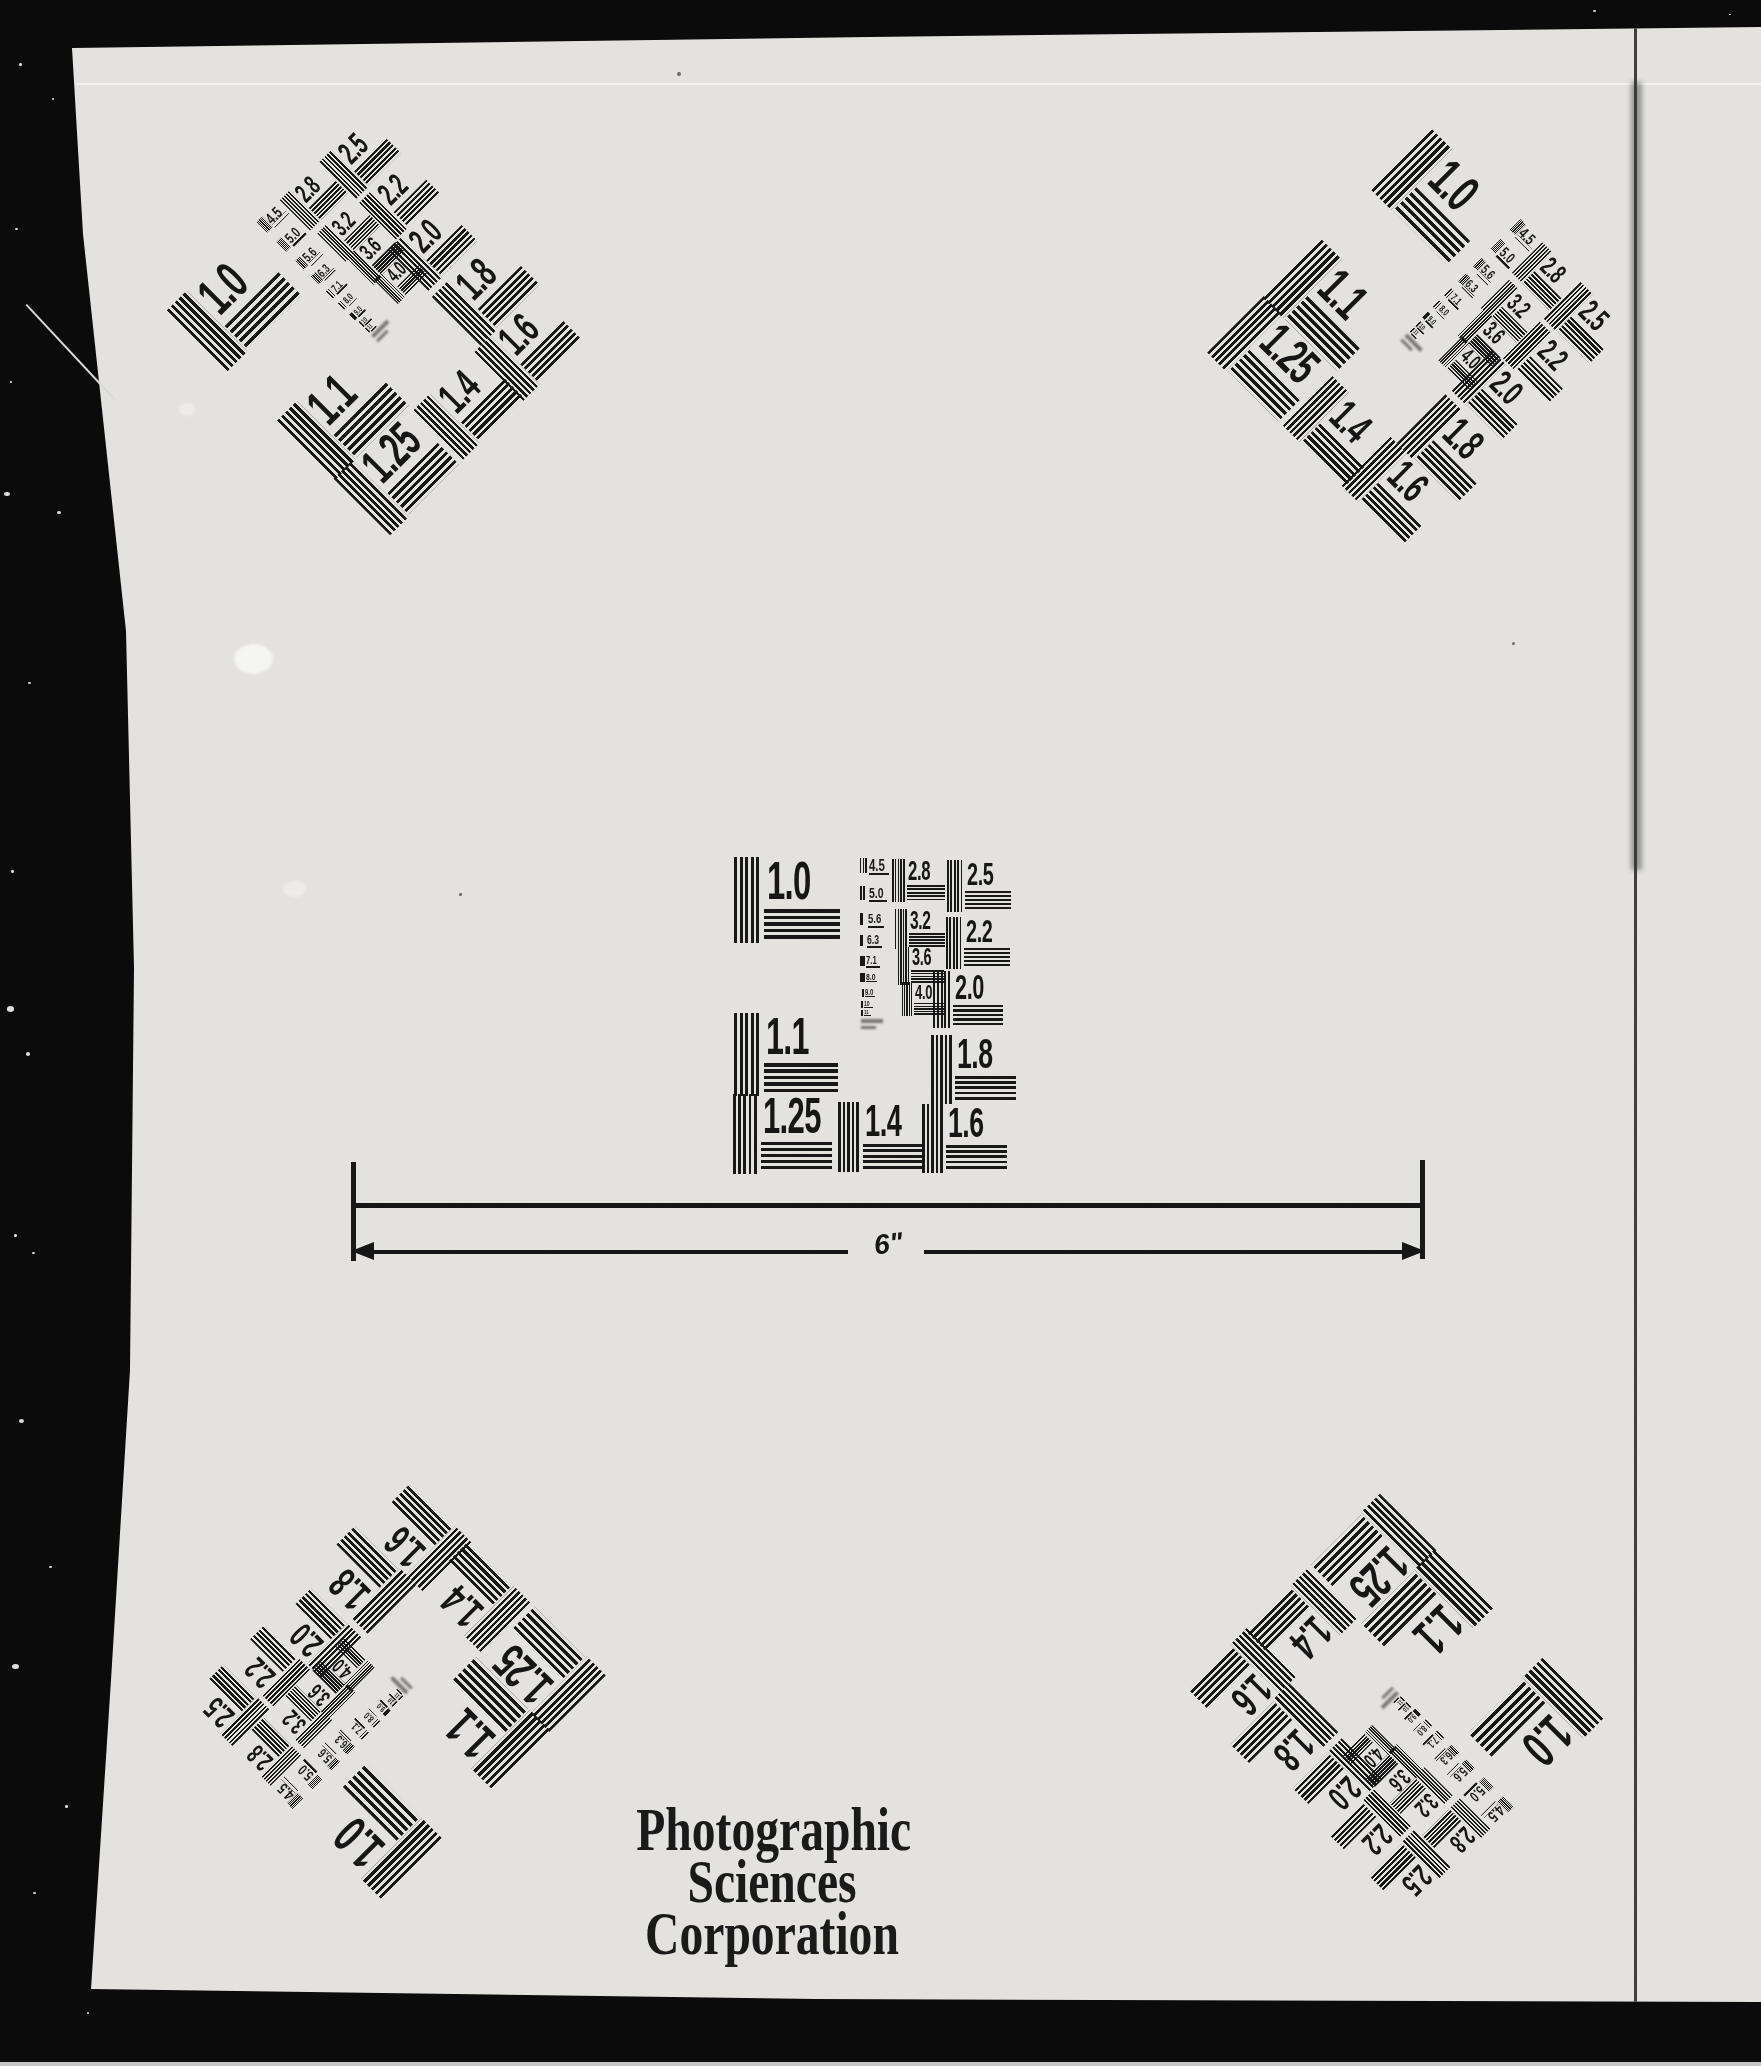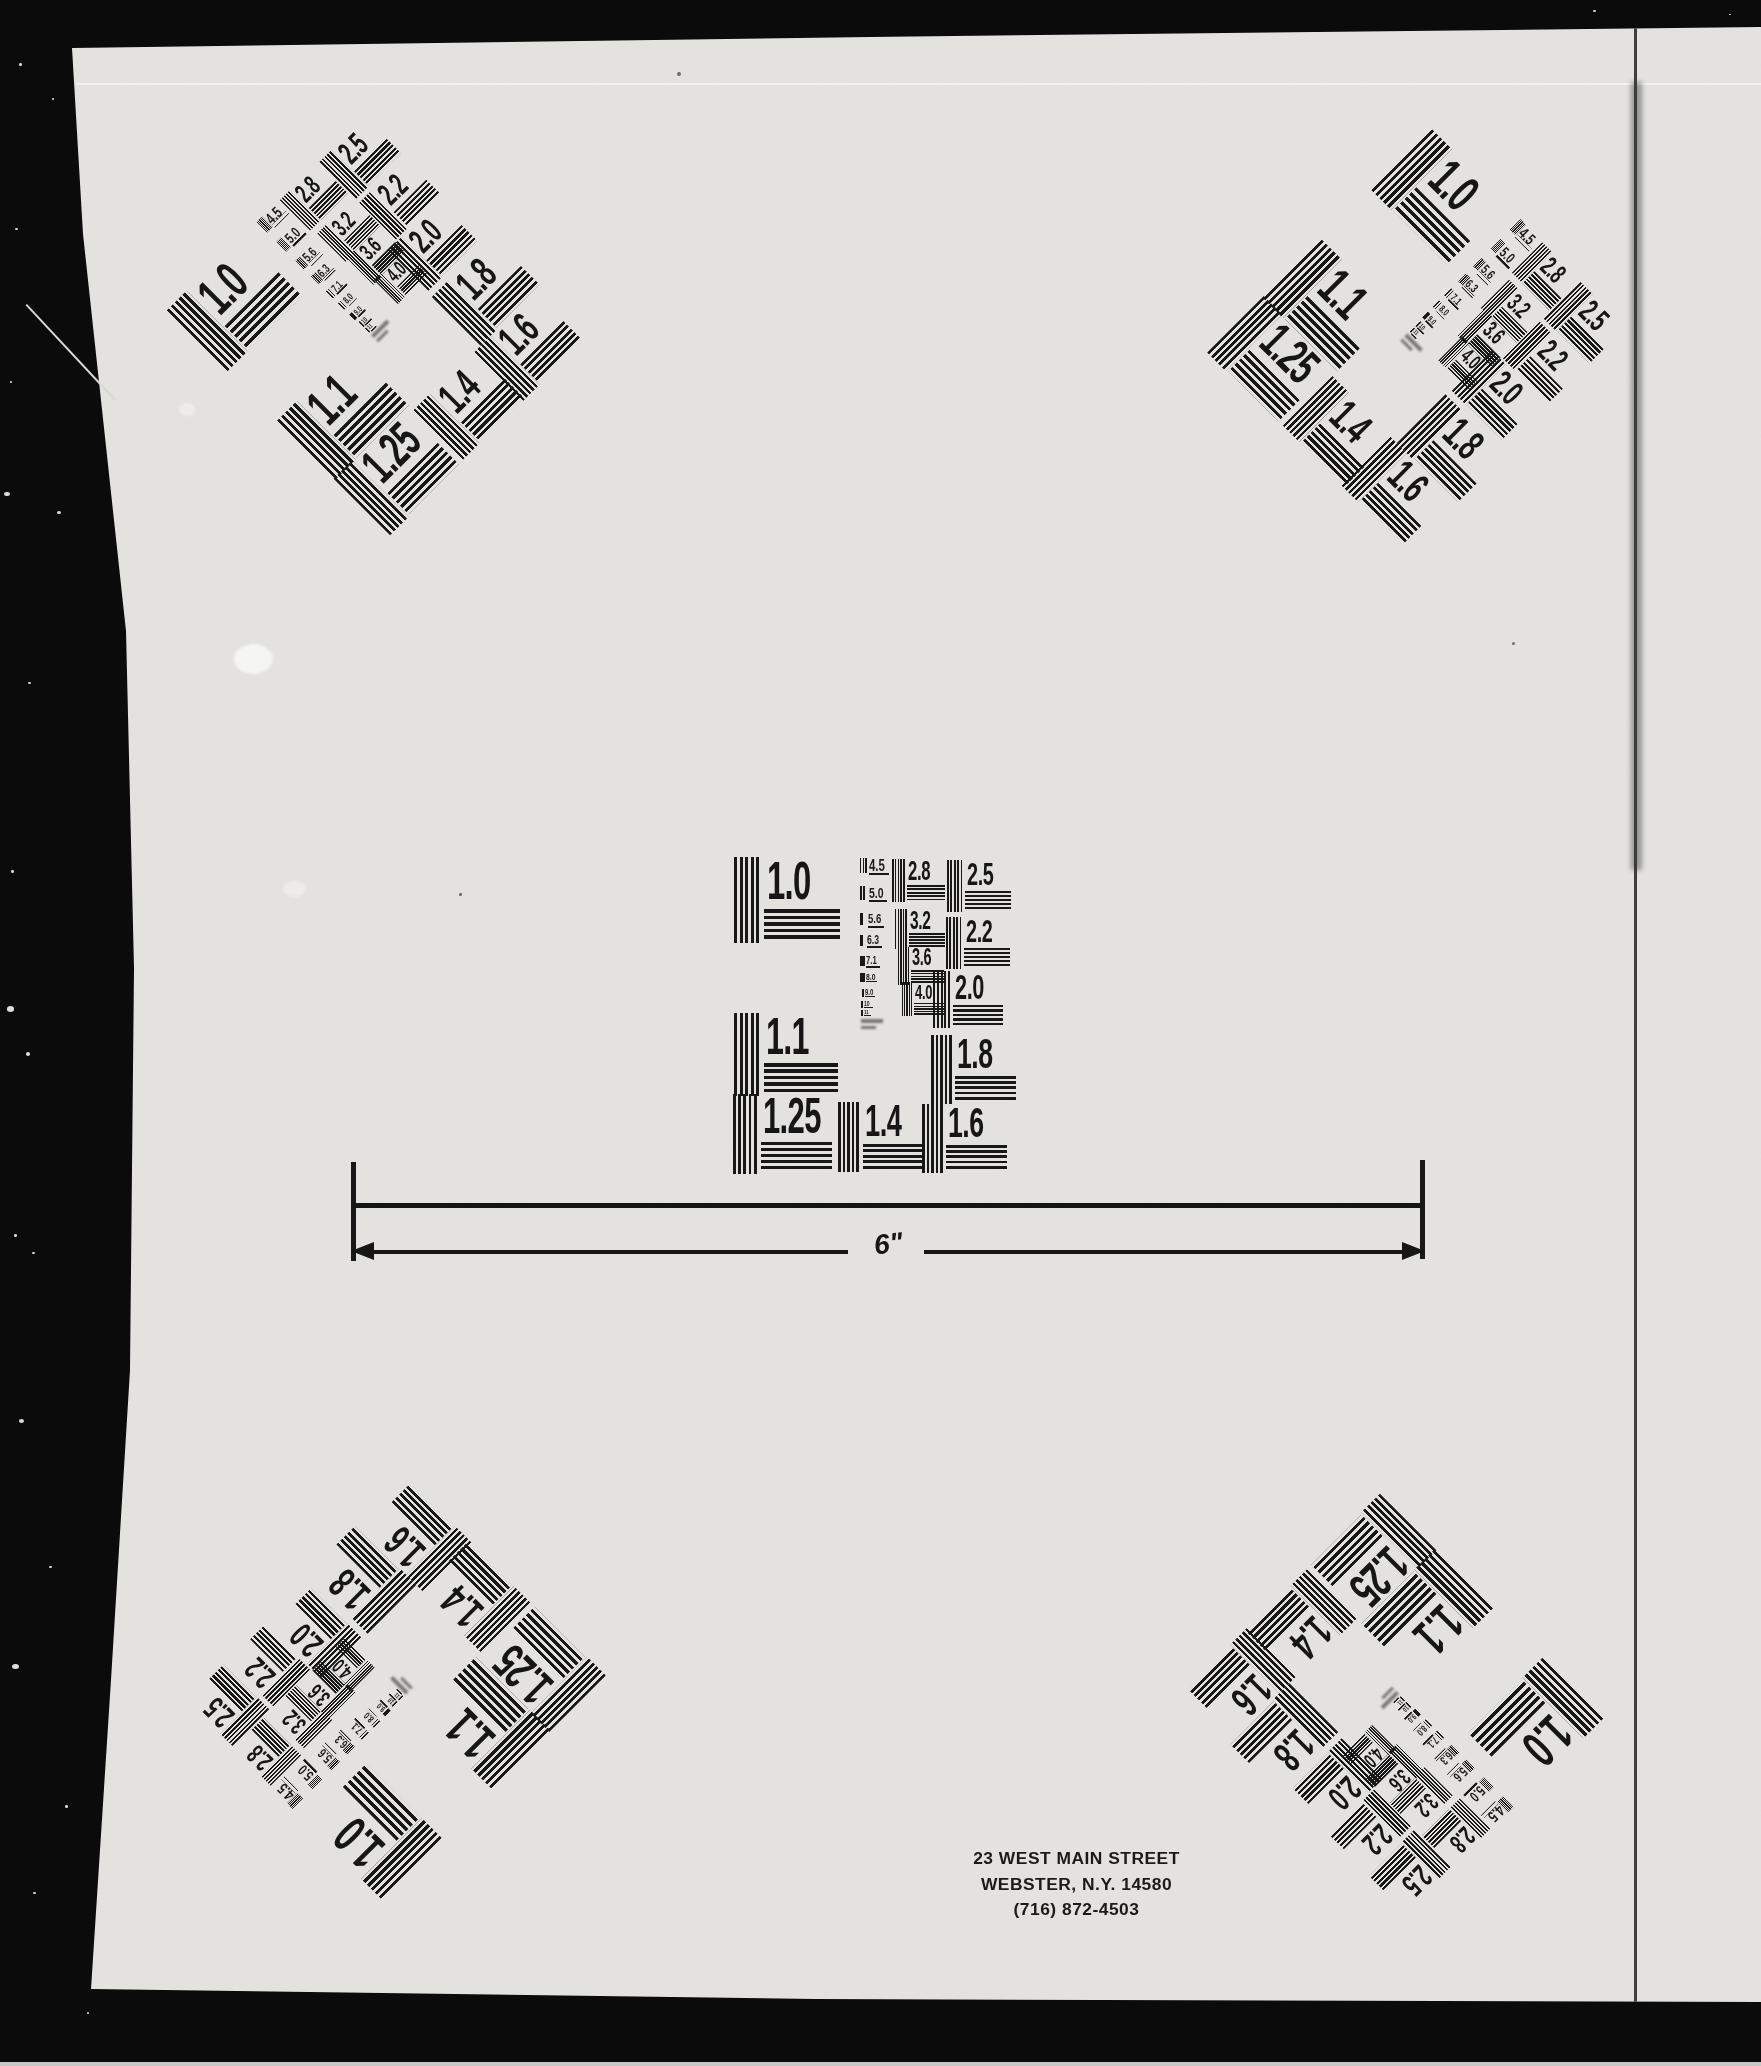--- a/index.html
+++ b/index.html
@@ -77,26 +77,26 @@
       <div class="ruler-tick" style="left:351px;top:1162px;height:99px;"></div>
       <div class="ruler-tick" style="left:1420px;top:1160px;height:99px;"></div>
       <div class="ruler-line" style="left:353px;top:1203px;width:1069px;height:5.4px;"></div>
       <div class="arrow-seg" style="left:365px;top:1250px;width:483px;"></div>
       <div class="arrow-seg" style="left:924px;top:1250px;width:485px;"></div>
       <div class="arrow-head" style="left:351px;top:1242px;border-top:9.2px solid transparent;border-bottom:9.2px solid transparent;border-right:23px solid #161616;"></div>
       <div class="arrow-head" style="left:1402px;top:1242px;border-top:9.2px solid transparent;border-bottom:9.2px solid transparent;border-left:23px solid #161616;"></div>
       <div class="ruler-label" style="left:874px;top:1228px;">6"</div>
     </div>
 
-
-    <div class="address">
-      <div>23 WEST MAIN STREET</div>
-      <div>WEBSTER, N.Y. 14580</div>
-      <div>(716) 872-4503</div>
+    <div class="company">
+      <div class="cline">Photographic</div>
+      <div class="cline">Sciences</div>
+      <div class="cline">Corporation</div>
     </div>
+
 
     <div class="scanline"></div>
     <div class="blob" style="left:234px;top:644px;width:39px;height:30px;"></div>
     <div class="blob" style="left:283px;top:881px;width:23px;height:16.3px;opacity:.5;"></div>
     <div class="blob" style="left:179px;top:403px;width:16.3px;height:13px;opacity:.55;"></div>
     <div class="darkdot" style="left:677px;top:72px;width:3.8px;height:3.8px;"></div>
     <div class="darkdot" style="left:1512px;top:642px;width:3.3px;height:3.3px;"></div>
     <div class="darkdot" style="left:459px;top:893px;width:2.7px;height:2.7px;"></div>
 
     <div class="seam"></div>

